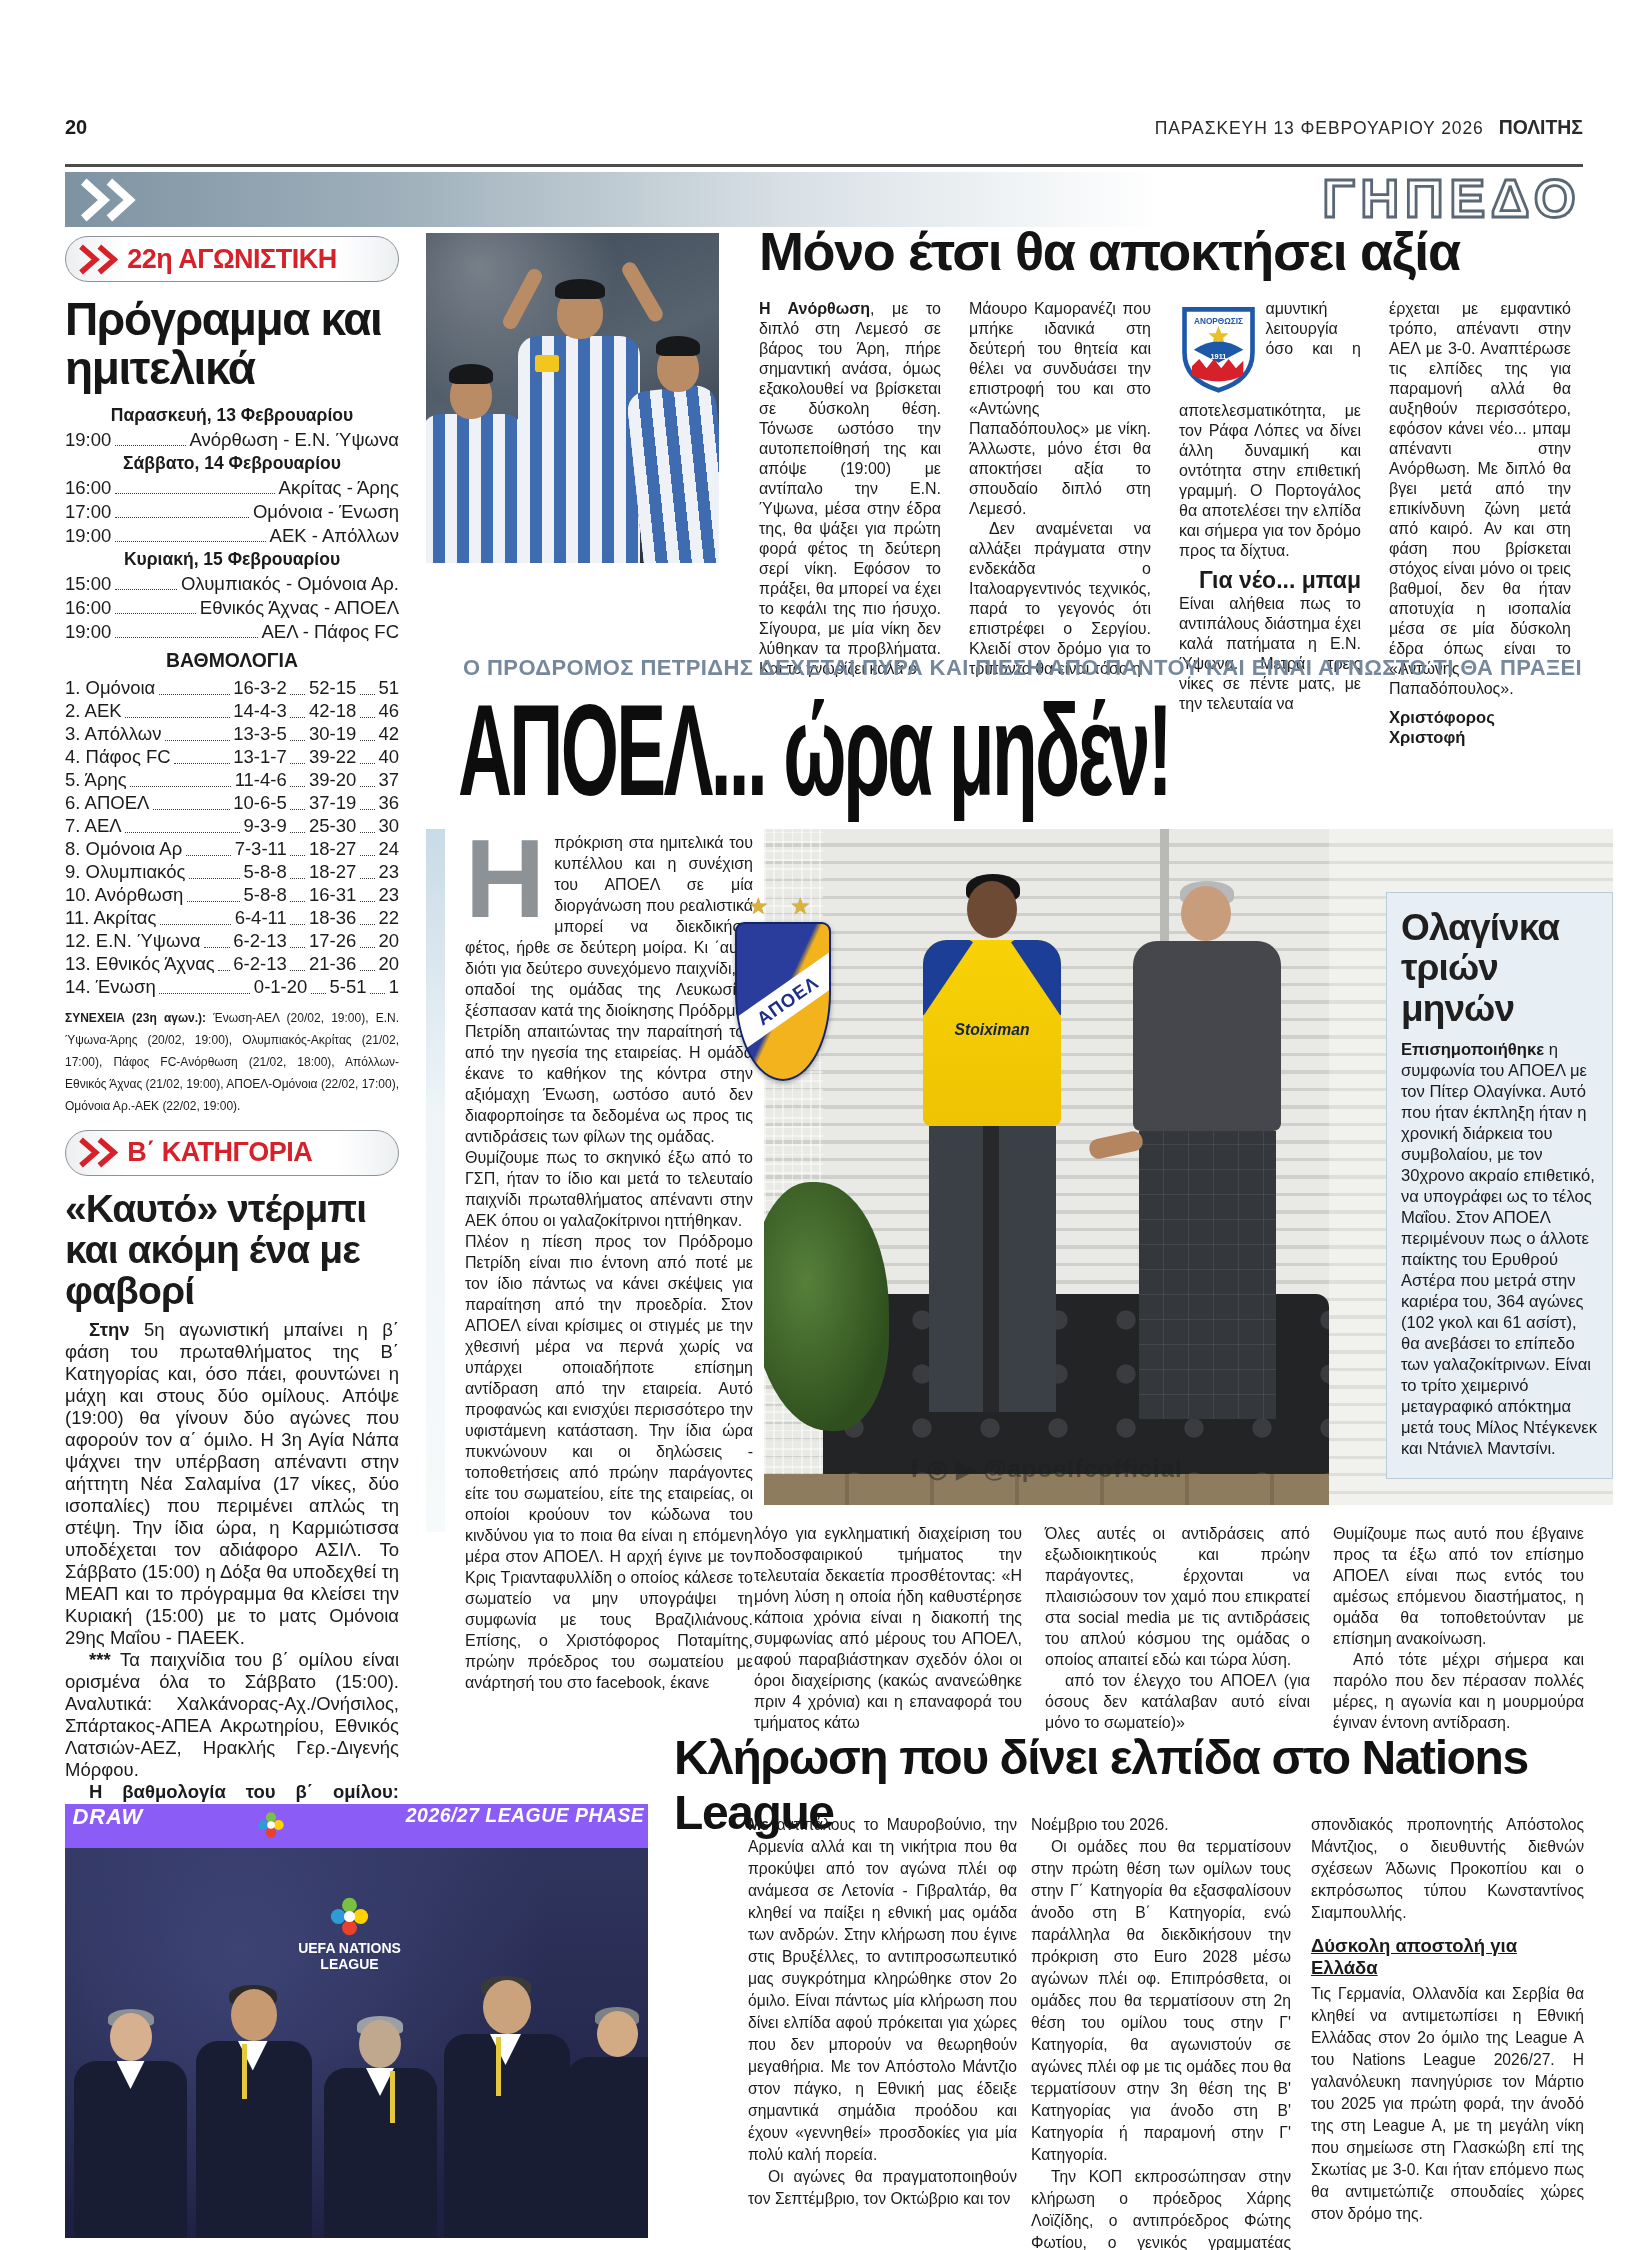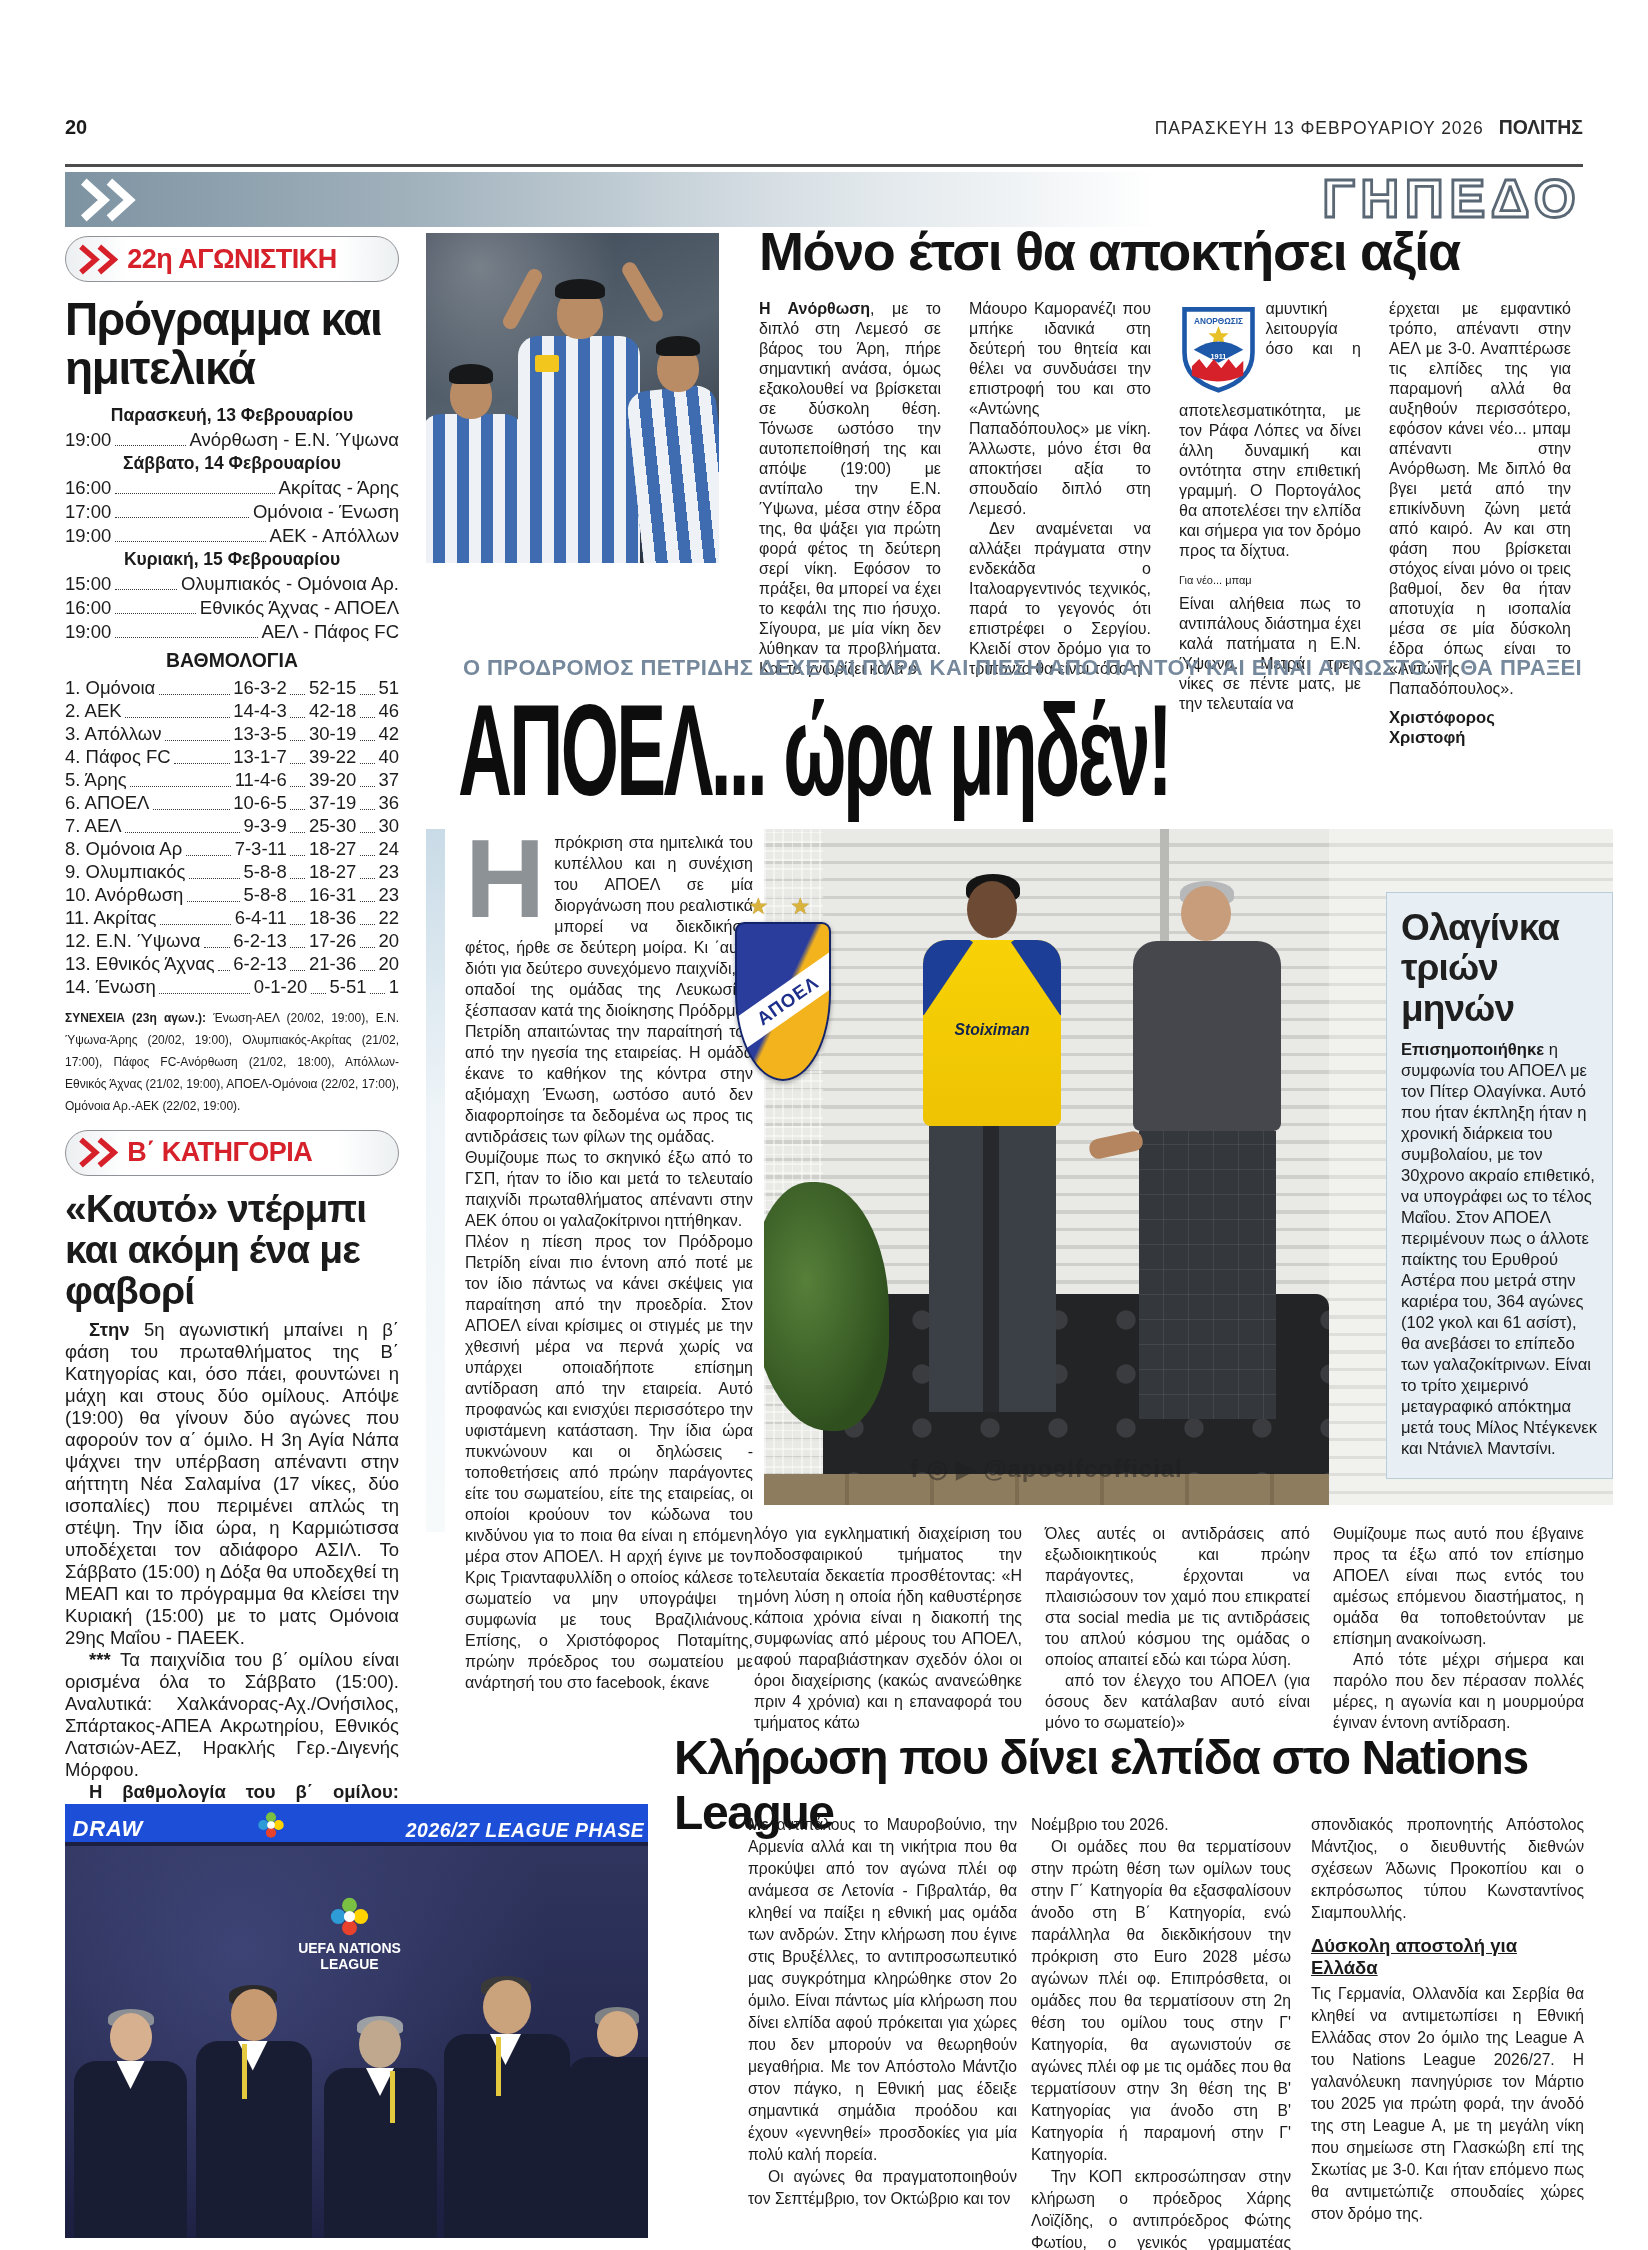--- a/index.html
+++ b/index.html
@@ -44,21 +44,21 @@
   .tp-arm{position:absolute;width:14.8px;height:66px;border-radius:7.4px;background:#b98c66}
   .tp-patch{position:absolute;width:24px;height:16.6px;background:#f2c61c;border-radius:2.8px}
 
   
   .top-article{position:absolute;left:759px;top:220px;width:827px}
   .top-headline{margin:0 0 16.6px;font-size:54px;font-weight:800;letter-spacing:-1.4px;color:#141414}
   .tcols{display:flex;gap:28px}
   .tcol{width:182px;font-size:16px;line-height:20px;text-align:justify}
   .tcol p{margin:0 0 0;text-indent:0}
   .tcol p+p{text-indent:20px}
-  .tcol .sub{font-weight:400;font-size:11px;margin:9.2px 0 3.7px;text-indent:0;text-align:left}
+  .tcol .sub{font-weight:700;font-size:23px;margin:9.2px 0 3.7px;text-indent:0;text-align:right}
   .byline{margin-top:9.2px;font-weight:800;font-size:16.6px}
   .ano-crest{float:left;margin:3.7px 7.4px 1.8px 0}
 
   
   .kicker{position:absolute;left:463px;top:655px;width:1128px;font-size:22px;font-weight:800;color:#76899c;letter-spacing:0.4px;white-space:nowrap}
   .apoel-headline{position:absolute;left:458px;top:676px;margin:0;font-size:129px;font-weight:800;letter-spacing:-4.6px;white-space:nowrap;transform:scaleX(.58);transform-origin:0 0;color:#0d0d0d}
   .sliver{position:absolute;left:426px;top:829px;width:18.5px;height:703px;background:linear-gradient(180deg,#c9dbe7,#eef4f8 40%,#f7fafb)}
   .apoel-c1{position:absolute;left:465px;top:832px;width:288px;font-size:16px;line-height:21px;text-align:justify}
   .apoel-c1 p{margin:0}
   .apoel-c1 p+p{text-indent:0}
@@ -98,21 +98,21 @@
   .bcol{position:absolute;top:1523px;font-size:16px;line-height:21px;text-align:justify}
   .bcol p{margin:0}
   .bcol p+p{text-indent:20px}
   .bc2{left:754px;width:268px}
   .bc3{left:1045px;width:265px}
   .bc4{left:1333px;width:251px}
 
   
   .bottom-headline{position:absolute;left:674px;top:1730px;width:923px;margin:0;font-size:48px;font-weight:800;letter-spacing:-1.4px;color:#121212}
   .bottom-photo{position:absolute;left:65px;top:1804px;width:583px;height:434px;overflow:hidden;background:#1c1f40}
-  .bp-banner{position:absolute;left:0;right:0;top:0;height:38px;background:#1d4ed8;display:flex;align-items:flex-end;color:#fff;font-weight:800;font-style:italic}
+  .bp-banner{position:absolute;left:0;right:0;top:0;height:44px;background:#8b5cf6;display:flex;align-items:flex-start;color:#fff;font-weight:800;font-style:italic}
   .bp-draw{font-size:22px;margin-left:7.4px;letter-spacing:0.9px}
   .bp-flower{position:absolute;left:192px;top:7.4px}
   .bp-phase{margin-left:auto;margin-right:3.7px;font-size:19.4px;letter-spacing:0.5px;white-space:nowrap}
   .bp-body{position:absolute;left:0;right:0;top:42px;bottom:0;background:radial-gradient(circle at 30% 26%,#3d4374,transparent 62%),linear-gradient(180deg,#30355f,#1c1f40)}
   .uefa-logo{position:absolute;left:229px;top:50px;width:111px;text-align:center;color:#fff;font-weight:800;font-size:14px;line-height:1.15}
   .bman{position:absolute;bottom:0}
   .bhead{position:absolute;border-radius:50%}
   .bhair{position:absolute;border-radius:50% 50% 26% 26%}
   .btorso{position:absolute;background:#181d33;border-radius:22px 22px 0 0}
   .bshirt{position:absolute;background:#fff;clip-path:polygon(0 0,100% 0,50% 100%)}

